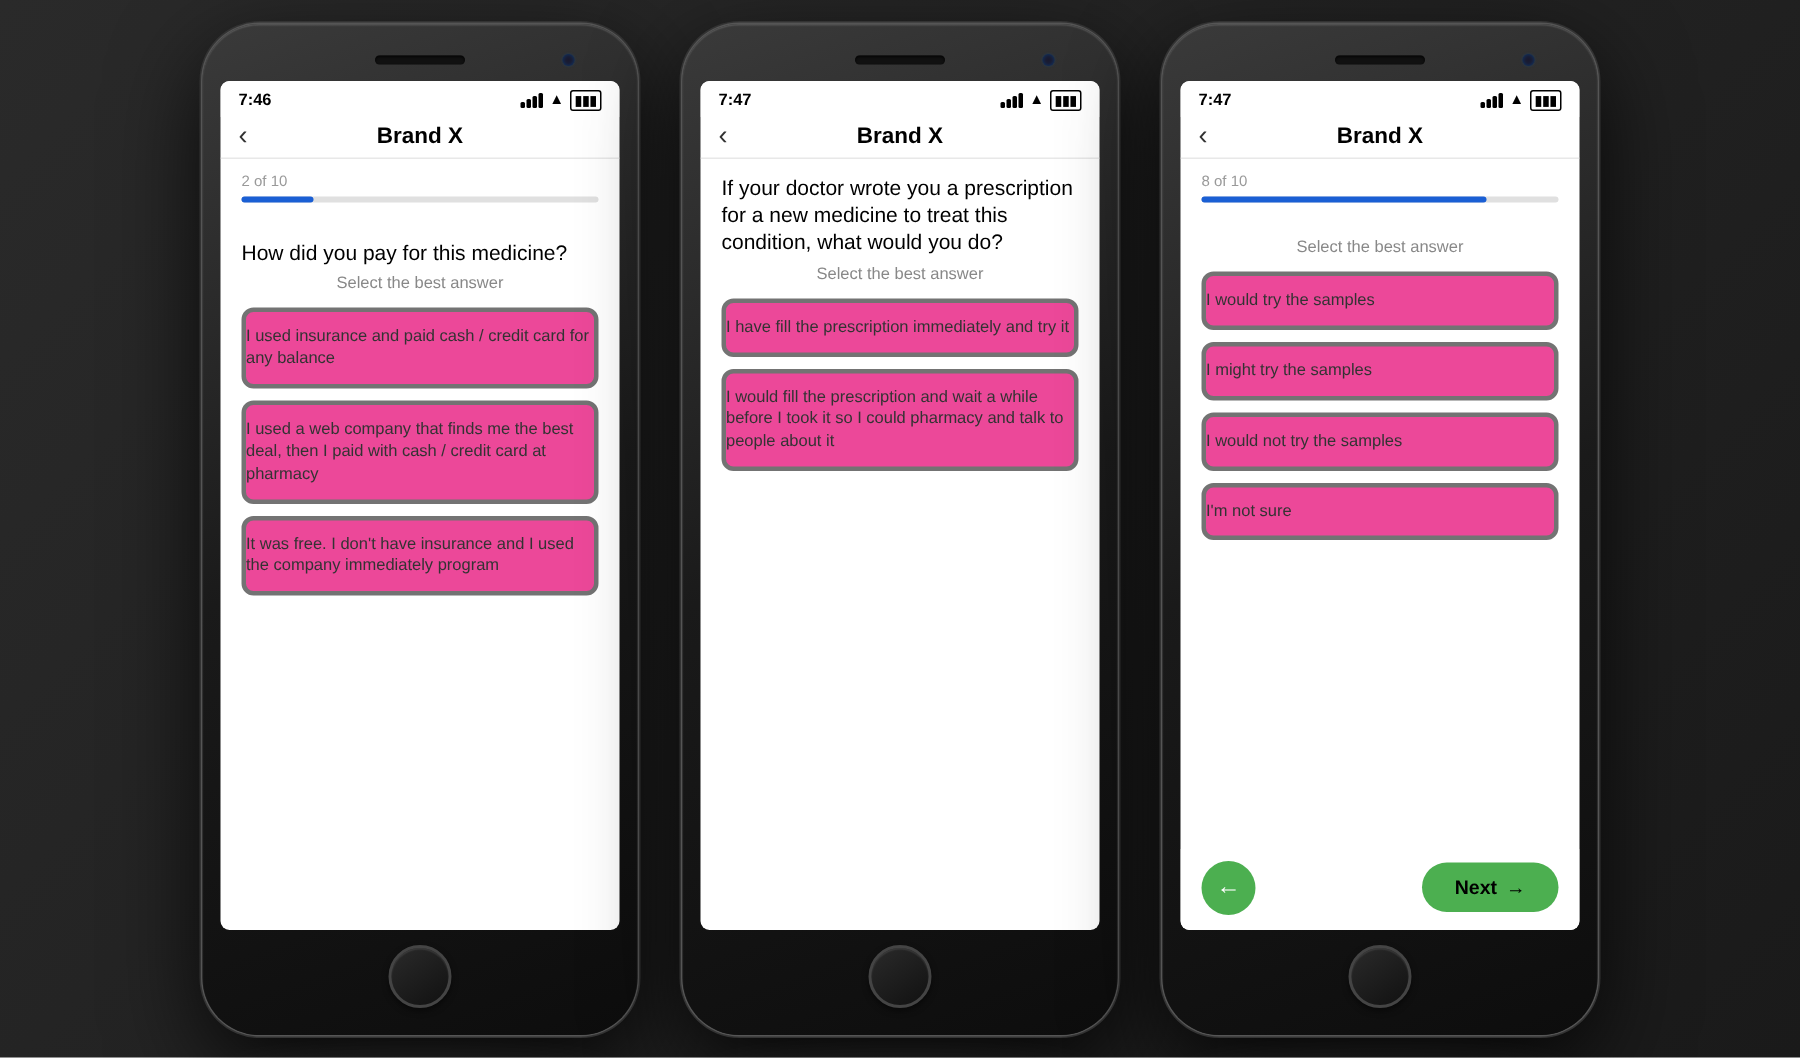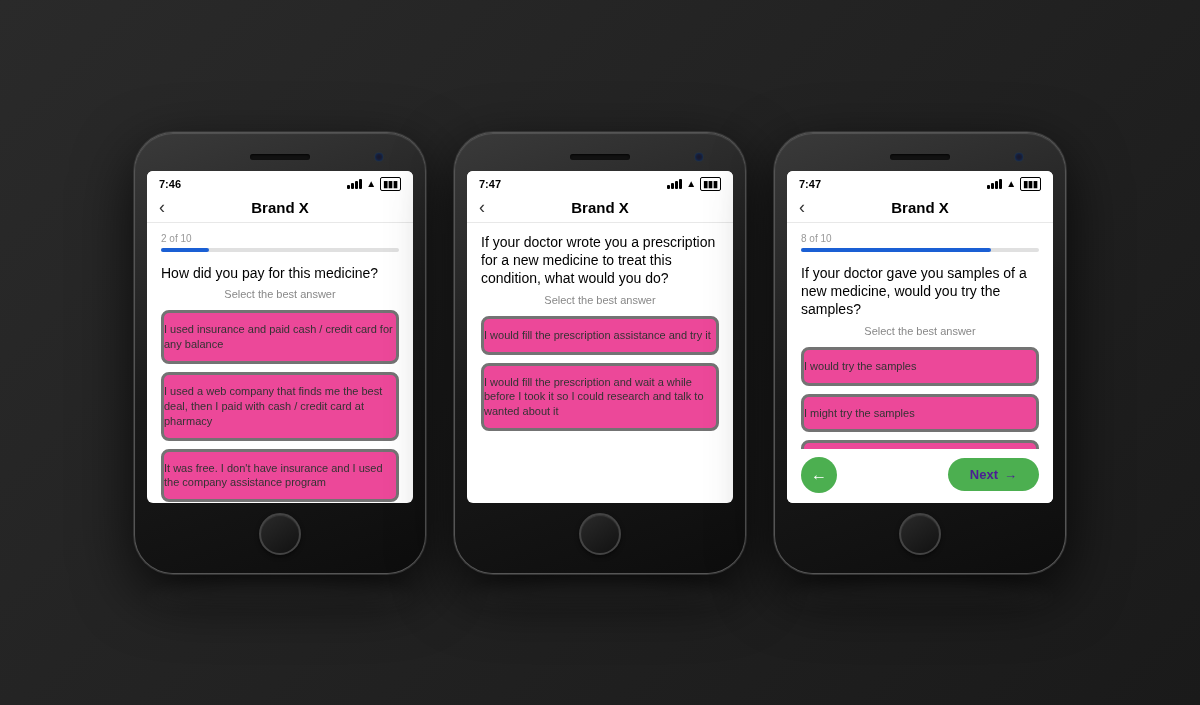--- a/index.html
+++ b/index.html
@@ -11,21 +11,21 @@
       align-items: center;
       justify-content: center;
       gap: 30px;
       font-family: -apple-system, BlinkMacSystemFont, 'Helvetica Neue', sans-serif;
       overflow: hidden;
     }
 
     
     .phone {
       width: 290px;
-      height: 440px;
+      height: 674px;
       background: linear-gradient(160deg, #3a3a3a 0%, #1a1a1a 50%, #0d0d0d 100%);
       border-radius: 38px;
       padding: 12px;
       box-shadow:
         0 0 0 1px #555,
         0 0 0 2px #333,
         0 20px 60px rgba(0,0,0,0.8),
         inset 0 1px 1px rgba(255,255,255,0.15);
       position: relative;
       display: flex;
@@ -115,21 +115,21 @@
     .screen-content {
       flex: 1;
       overflow: hidden;
       padding: 10px 14px;
       display: flex;
       flex-direction: column;
     }
 
     
     .progress-section {
-      margin-bottom: 12px;
+      margin-bottom: 24px;
     }
     .progress-label {
       font-size: 10px;
       color: #999;
       margin-bottom: 4px;
     }
     .progress-bar-bg {
       width: 100%;
       height: 4px;
       background: #e0e0e0;
@@ -188,21 +188,21 @@
       justify-content: center;
       cursor: pointer;
       color: #fff;
       font-size: 16px;
     }
     .btn-next {
       background: #4caf50;
       border: none;
       border-radius: 22px;
       padding: 9px 22px;
-      color: #4c1d95;
+      color: #000000;
       font-size: 13px;
       font-weight: 600;
       cursor: pointer;
       display: flex;
       align-items: flex-start;
       gap: 6px;
     }
 
     
     .phone-bottom {
@@ -277,21 +277,21 @@
       <div class="progress-section">
         <div class="progress-label">2 of 10</div>
         <div class="progress-bar-bg">
           <div class="progress-bar-fill" style="width:20%"></div>
         </div>
       </div>
       <div class="question-text">How did you pay for this medicine?</div>
       <div class="select-label">Select the best answer</div>
       <div class="answer-option">I used insurance and paid cash / credit card for any balance</div>
       <div class="answer-option">I used a web company that finds me the best deal, then I paid with cash / credit card at pharmacy</div>
-      <div class="answer-option">It was free.  I don't have insurance and I used the company assistance program</div>
+      <div class="answer-option">It was free.  I don't have insurance and I used the company immediately program</div>
     </div>
   </div>
   <div class="phone-bottom">
     <div class="home-button"></div>
   </div>
 </div>
 
 <div class="phone">
   <div class="phone-top-bar">
     <div class="phone-camera"></div>
@@ -311,22 +311,22 @@
         <span style="font-size:9px; border:1.5px solid #000; border-radius:2px; padding:0 2px; line-height:1.4;">▮▮▮</span>
       </div>
     </div>
     <div class="nav-bar">
       <span class="nav-back">‹</span>
       <span class="nav-title">Brand X</span>
     </div>
     <div class="screen-content">
       <div class="question-text">If your doctor wrote you a prescription for a new medicine to treat this condition, what would you do?</div>
       <div class="select-label">Select the best answer</div>
-      <div class="answer-option">I would fill the prescription assistance and try it</div>
-      <div class="answer-option">I would fill the prescription and wait a while before I took it so I could research and talk to wanted about it</div>
+      <div class="answer-option">I have fill the prescription immediately and try it</div>
+      <div class="answer-option">I would fill the prescription and wait a while before I took it so I could pharmacy and talk to people about it</div>
     </div>
   </div>
   <div class="phone-bottom">
     <div class="home-button"></div>
   </div>
 </div>
 
 <div class="phone">
   <div class="phone-top-bar">
     <div class="phone-camera"></div>
@@ -350,21 +350,20 @@
       <span class="nav-back">‹</span>
       <span class="nav-title">Brand X</span>
     </div>
     <div class="screen-content">
       <div class="progress-section">
         <div class="progress-label">8 of 10</div>
         <div class="progress-bar-bg">
           <div class="progress-bar-fill" style="width:80%"></div>
         </div>
       </div>
-      <div class="question-text">If your doctor gave you samples of a new medicine, would you try the samples?</div>
       <div class="select-label">Select the best answer</div>
       <div class="answer-option">I would try the samples</div>
       <div class="answer-option">I might try the samples</div>
       <div class="answer-option">I would not try the samples</div>
       <div class="answer-option">I'm not sure</div>
     </div>
 
     <div class="bottom-nav">
       <button class="btn-circle">
         <span>←</span>

